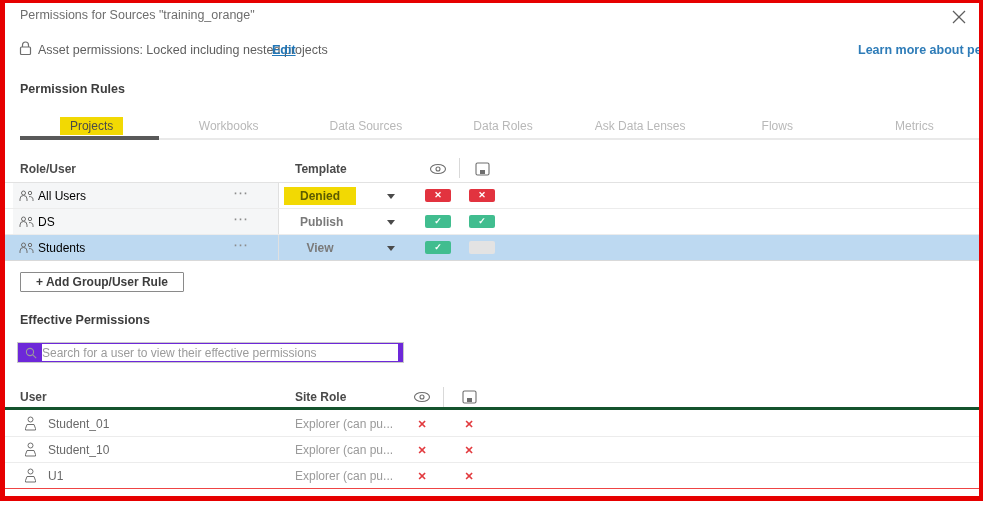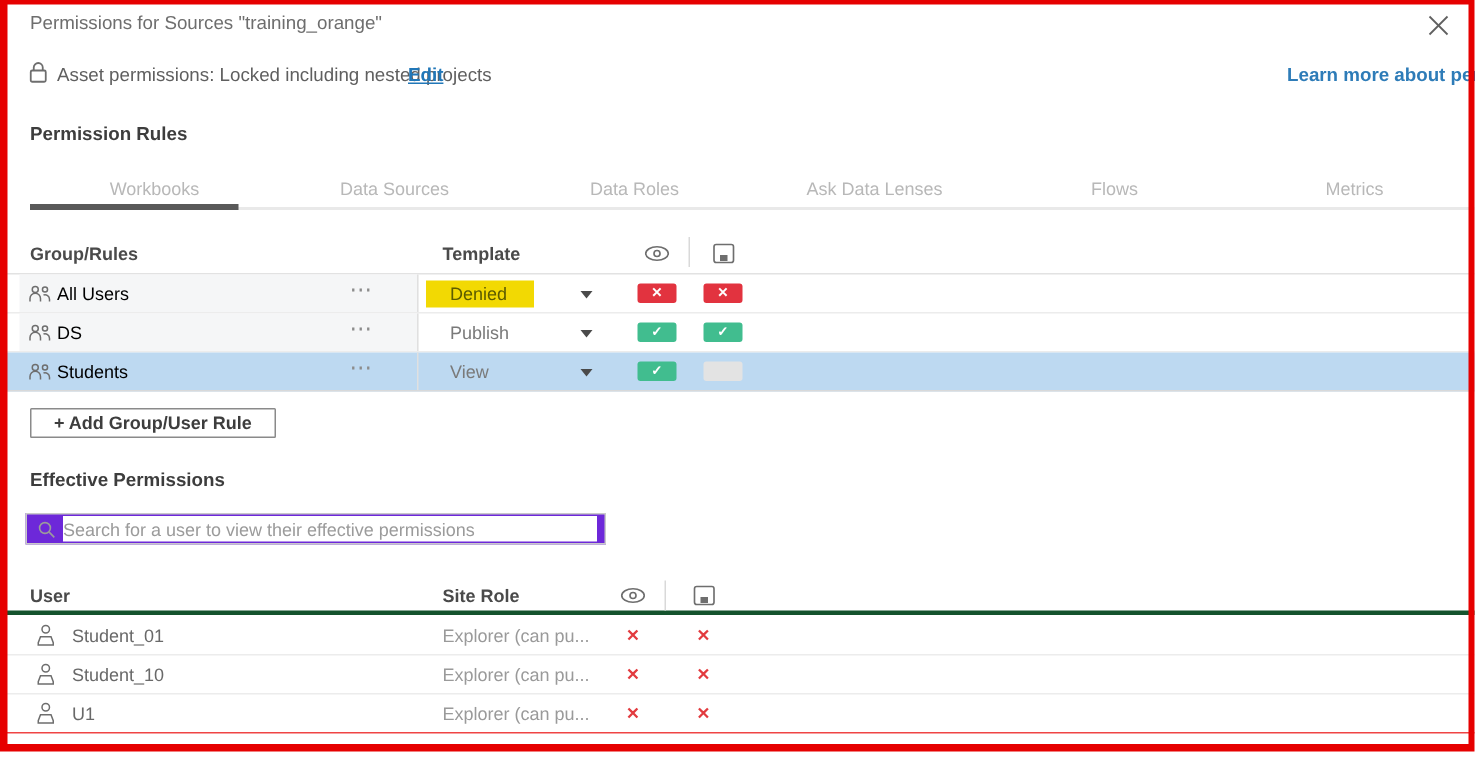--- a/index.html
+++ b/index.html
@@ -47,22 +47,22 @@
   .perm-row { position:relative; height:26px; border-bottom:1px solid #ececec; }
   .perm-row:last-child { border-bottom:1px solid #d9d9d9; }
   .perm-row.selected { background:#bdd9f1; }
   .group-cell { position:absolute; left:13px; top:0; width:266px; height:100%;
     background:#f5f6f7; border-right:1px solid #e0e0e0; }
   .perm-row.selected .group-cell { background:transparent; }
   .row-name { position:absolute; left:38px; top:6px; color:#000000; }
   .group-icon-wrap { position:absolute; left:19px; top:7px; }
   .more-btn { position:absolute; left:226px; top:1px; width:30px; text-align:center;
     font-size:15px; letter-spacing:1px; color:#8c8c8c; cursor:pointer; }
-  .template-label { position:absolute; left:284px; top:4px; width:72px; text-align:left;
-    color:#7a7a7a; padding:2px 16px; }
+  .template-label { position:absolute; left:284px; top:4px; width:72px; text-align:center;
+    color:#7a7a7a; padding:2px 16px;font-weight:bold; }
   .template-label.marker { background:#f2d903; color:#5c5c00; }
   .caret { position:absolute; left:387px; top:11px; width:0; height:0;
     border-left:4px solid transparent; border-right:4px solid transparent;
     border-top:5px solid #4a4a4a; cursor:pointer; }
   .badge { position:absolute; width:26px; height:13px; top:6px; border-radius:2px;
     font-size:9px; line-height:13px; text-align:center; color:#fff; font-weight:bold; }
   .badge.b1 { left:425px; } .badge.b2 { left:469px; }
   .badge-allowed { background:#41bd8f; }
   .badge-denied  { background:#e2333f; }
   .badge-unset   { background:#e3e3e3; }
@@ -109,32 +109,33 @@
       <path d="M 3.5 6 V 4 a 3 3 0 0 1 6 0 V 6" fill="none" stroke="#6e6e6e" stroke-width="1.2"></path>
     </svg>
   </div>
   <div class="abs asset-text">Asset permissions: Locked including nested projects</div>
   <a class="abs edit-link">Edit</a>
   <a class="abs learn-link">Learn more about permissions</a>
 
   <div class="abs section-heading h-rules">Permission Rules</div>
 
   <div class="abs tabs">
+    <div class="tab active"><span class="tab-label marker">Projects</span></div>
     <div class="tab"><span class="tab-label">Workbooks</span></div>
     <div class="tab"><span class="tab-label">Data Sources</span></div>
     <div class="tab"><span class="tab-label">Data Roles</span></div>
     <div class="tab"><span class="tab-label">Ask Data Lenses</span></div>
     <div class="tab"><span class="tab-label">Flows</span></div>
     <div class="tab"><span class="tab-label">Metrics</span></div>
   </div>
   <div class="abs tabs-line"></div>
   <div class="abs tabs-line-active"></div>
 
   <div class="abs t1-head">
-    <span class="col-head" style="left:20px; top:7px;">Group/Rules</span>
+    <span class="col-head" style="left:20px; top:7px;">Role/User</span>
     <span class="col-head" style="left:295px; top:7px;">Template</span>
     <span class="abs" style="left:429px; top:8px;">
       <svg width="18" height="12" viewBox="0 0 18 12">
         <ellipse cx="9" cy="6" rx="7.5" ry="4.5" fill="none" stroke="#6e6e6e" stroke-width="1.1"></ellipse>
         <circle cx="9" cy="6" r="2" fill="none" stroke="#6e6e6e" stroke-width="1.1"></circle>
       </svg>
     </span>
     <span class="head-divider" style="left:459px;"></span>
     <span class="abs" style="left:475px; top:7px;">
       <svg width="15" height="14" viewBox="0 0 15 14">

